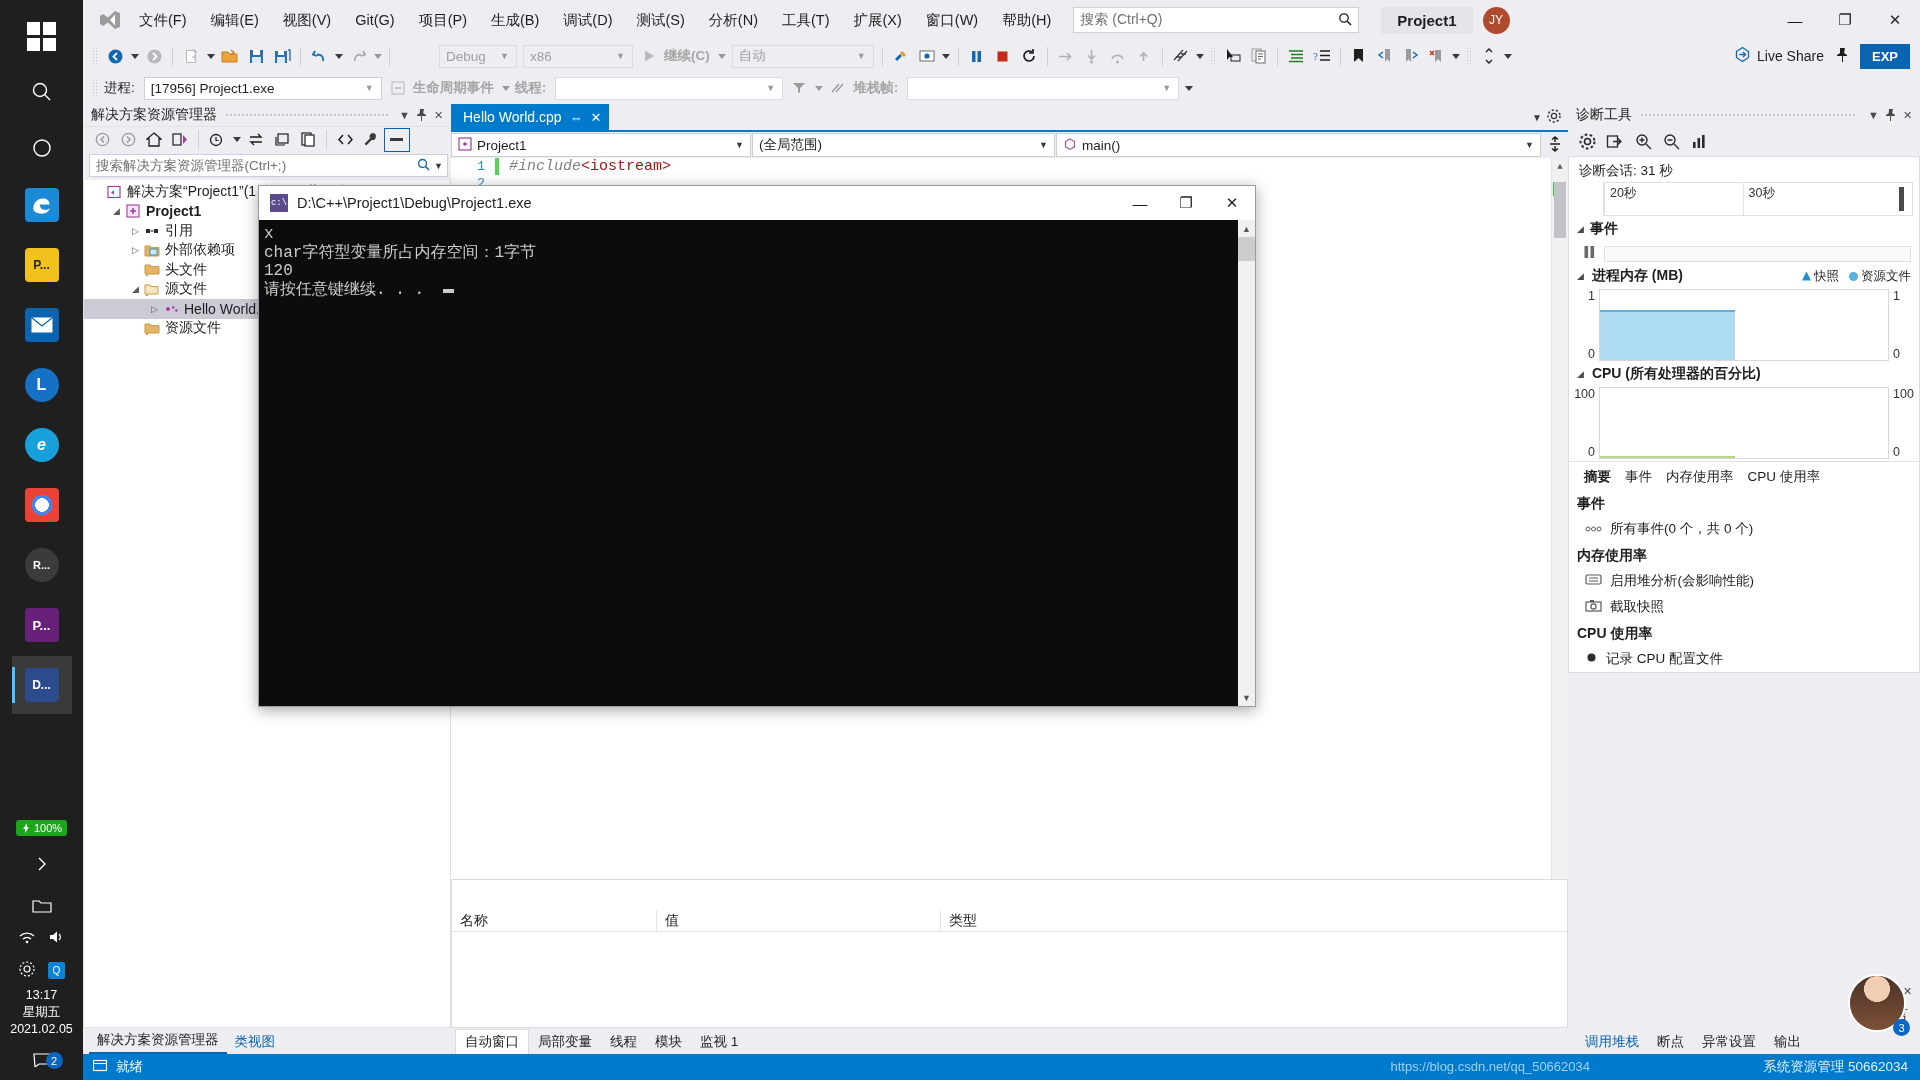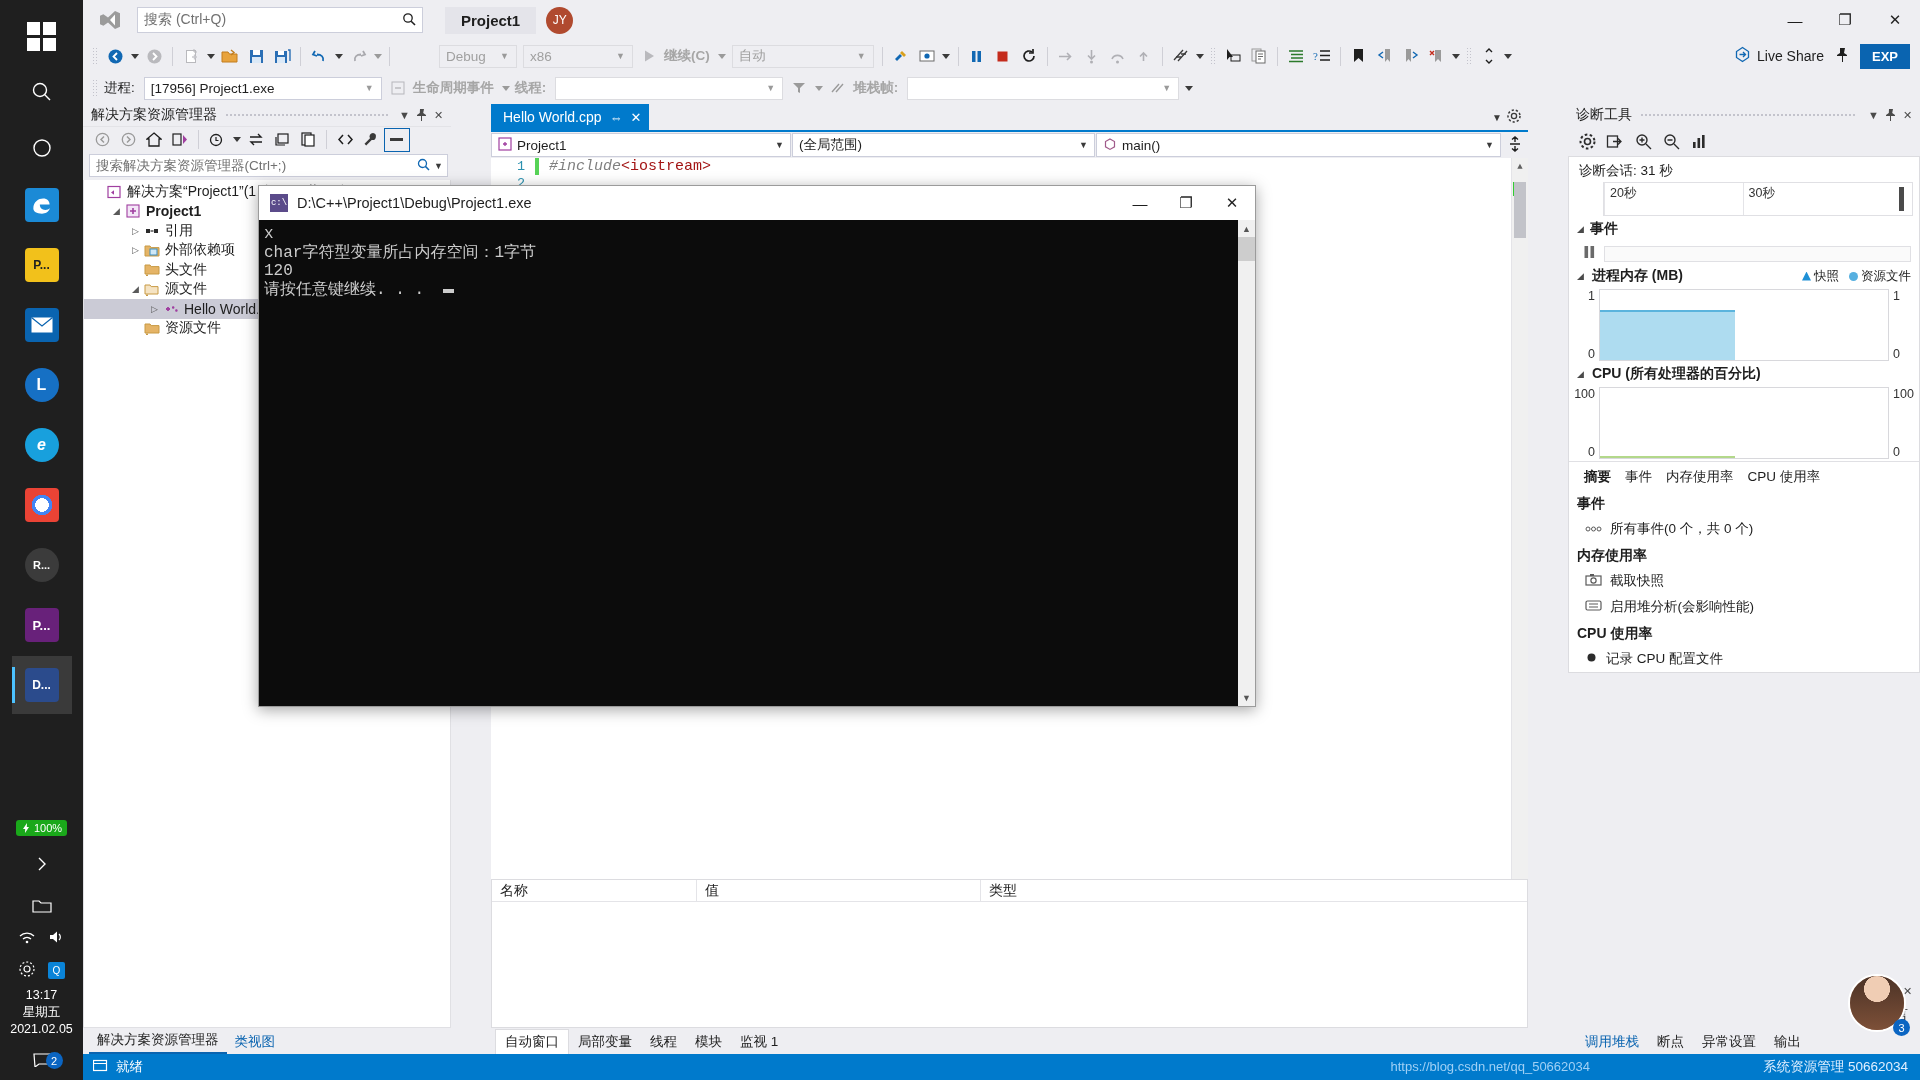--- a/index.html
+++ b/index.html
@@ -63,21 +63,21 @@
   .caretbtn { width:13px; height:24px; display:flex; align-items:center; justify-content:center; cursor:pointer;}
   .combo { height:23px; border:1px solid #cccedb; background:#fff; display:flex; align-items:center;
        padding:0 2px 0 6px; font-size:13.5px; color:#717171; margin:0 3px;}
   .combo.dis { color:#a0a0a0; background:#eeeef2; border-color:#dcdce0;}
   .combo .v { flex:1; white-space:nowrap; overflow:hidden; }
   .combo .cv { color:#9a9a9a; font-size:9px; padding:0 5px; }
   .tlabel { font-size:13.5px; color:#1e1e1e; padding:0 6px 0 2px; white-space:nowrap;}
   .tlabel.dis { color:#a6a6a6;font-weight:bold; }
 
   
-  #main { flex:1; display:flex; min-height:0; background:#eeeef2;gap:40px; }
+  #main { flex:1; display:flex; min-height:0; background:#eeeef2; }
   
   #leftdock { width:368px; display:flex; flex-direction:column; background:#eeeef2; }
   .pane-head { height:22px; display:flex; align-items:center; padding:0 4px 0 8px; font-size:14px; color:#1e1e1e;}
   .pane-head .title { white-space:nowrap; }
   .pane-head .dots { flex:1; height:100%;
      background-image: radial-gradient(#c3c3cc 40%, transparent 41%);
      background-size:4px 4px; background-position:0 9px; background-repeat:repeat-x; margin:0 8px;}
   .pane-head .hb { width:17px; height:20px; display:flex; align-items:center; justify-content:center; cursor:pointer; font-size:11px; color:#4a4a4a;}
   .se-toolbar { height:26px; display:flex; align-items:center; background:#eeeef2; padding-left:6px; border-top:1px solid #e3e3e7;}
   .se-search { margin:2px 3px 3px 6px; height:23px; background:#fff; border:1px solid #cccedb; display:flex; align-items:center; padding:0 4px 0 6px; }
@@ -108,21 +108,21 @@
   .chbar { width:4px; align-self:stretch; margin-right:10px;}
   .kw { color:#0000ff;} .str{color:#a31515;} .pre{color:#808080;font-style:italic;}
   .vscroll { position:absolute; right:0; top:0; bottom:0; width:17px; background:#f0f0f0; border-left:1px solid #e4e4e8;}
   .vscroll .thumb { position:absolute; left:2px; right:2px; top:24px; height:56px; background:#c2c3c9;}
   .vscroll .up { height:17px; display:flex; align-items:center; justify-content:center; font-size:9px; color:#606060;}
   .vscroll .mark { position:absolute; left:1px; width:4px; height:14px; background:#32cd32; top:24px;}
 
   
   .bottompane { height:175px; display:flex; flex-direction:column; background:#eeeef2;}
   .bp-cols { display:flex; background:#fff; border:1px solid #dcdce0; flex:1; flex-direction:column;}
-  .bp-header { height:22px; display:flex; align-items:center; border-bottom:1px solid #e4e4e8; font-size:14px; color:#1e1e1e;}
+  .bp-header { height:22px; display:flex; align-items:center; border-bottom:1px solid #e4e4e8; font-size:14px; color:#1e1e1e;margin-top:30px;}
   .bp-header div { padding-left:8px; border-right:1px solid #e4e4e8; height:100%; display:flex; align-items:center; }
   .bp-tabs { height:26px; display:flex; align-items:flex-end; gap:0; padding-left:4px;}
   .bp-tab { font-size:13.5px; padding:3px 9px; color:#1e1e1e; cursor:pointer;}
   .bp-tab.active { background:#fff; border:1px solid #dcdce0; border-bottom:none; }
 
   
   #rightdock { width:352px; display:flex; flex-direction:column; background:#eeeef2;}
   .diag-toolbar { height:30px; display:flex; align-items:center; gap:2px; padding-left:6px; background:#eeeef2;}
   .diag-body { background:#fff; border:1px solid #dcdce0; flex:0 0 auto; }
   .diag-session { font-size:13.5px; padding:5px 8px 2px 10px; color:#1e1e1e;}
@@ -315,20 +315,35 @@
 
 <div id="vs">
 
   <div id="menubar">
     <div class="vs-logo">
       <svg width="22" height="22" viewBox="0 0 22 22">
           <path d="M16 2l5 2.2v13.6L16 20l-7-6.6-4.6 3.4L1 15.2V6.8l3.4-1.6L9 8.6z" fill="#9b9b9b"></path>
           <path d="M16 5.6v10.8l-5-5.4z" fill="#fff"></path>
         </svg>
     </div>
+    <div class="menu-items">
+      <div class="menu-item">文件(F)</div>
+      <div class="menu-item">编辑(E)</div>
+      <div class="menu-item">视图(V)</div>
+      <div class="menu-item">Git(G)</div>
+      <div class="menu-item">项目(P)</div>
+      <div class="menu-item">生成(B)</div>
+      <div class="menu-item">调试(D)</div>
+      <div class="menu-item">测试(S)</div>
+      <div class="menu-item">分析(N)</div>
+      <div class="menu-item">工具(T)</div>
+      <div class="menu-item">扩展(X)</div>
+      <div class="menu-item">窗口(W)</div>
+      <div class="menu-item">帮助(H)</div>
+    </div>
     <div class="qsearch">
       <span class="txt">搜索 (Ctrl+Q)</span>
       <span>
         <svg width="14" height="14" viewBox="0 0 14 14">
             <circle cx="6" cy="6" r="4.2" fill="none" stroke="#1e1e1e" stroke-width="1.3"></circle>
             <line x1="9.2" y1="9.2" x2="13" y2="13" stroke="#1e1e1e" stroke-width="1.6"></line>
           </svg>
       </span>
     </div>
     <div class="titlename">Project1</div>
@@ -1055,35 +1070,35 @@
                 <circle cx="14" cy="5" r="2" fill="none" stroke="#5a5a5a"></circle>
               </svg>
           </span>
           <span>所有事件(0 个，共 0 个)</span>
         </div>
 
         <div class="sect2">内存使用率</div>
         <div class="itmrow">
           <span>
             <svg width="17" height="13" viewBox="0 0 17 13">
+                <rect x="1" y="2" width="15" height="9" rx="1.5" fill="none" stroke="#5a5a5a" stroke-width="1.2"></rect>
+                <path d="M4 5h9M4 8h9" stroke="#5a5a5a" stroke-width="1.1"></path>
+              </svg>
+          </span>
+          <span>启用堆分析(会影响性能)</span>
+        </div>
+        <div class="itmrow">
+          <span>
+            <svg width="17" height="13" viewBox="0 0 17 13">
                 <rect x="1" y="3" width="15" height="9" fill="none" stroke="#5a5a5a" stroke-width="1.2"></rect>
                 <circle cx="8.5" cy="7.5" r="2.6" fill="none" stroke="#5a5a5a" stroke-width="1.2"></circle>
                 <rect x="5" y="1" width="4" height="2" fill="#5a5a5a"></rect>
               </svg>
           </span>
           <span>截取快照</span>
-        </div>
-        <div class="itmrow">
-          <span>
-            <svg width="17" height="13" viewBox="0 0 17 13">
-                <rect x="1" y="2" width="15" height="9" rx="1.5" fill="none" stroke="#5a5a5a" stroke-width="1.2"></rect>
-                <path d="M4 5h9M4 8h9" stroke="#5a5a5a" stroke-width="1.1"></path>
-              </svg>
-          </span>
-          <span>启用堆分析(会影响性能)</span>
         </div>
 
         <div class="sect2">CPU 使用率</div>
         <div class="itmrow">
           <span>
             <svg width="13" height="13" viewBox="0 0 13 13">
                 <circle cx="6.5" cy="6.5" r="4" fill="#2b2b2b"></circle>
               </svg>
           </span>
           <span>记录 CPU 配置文件</span>

